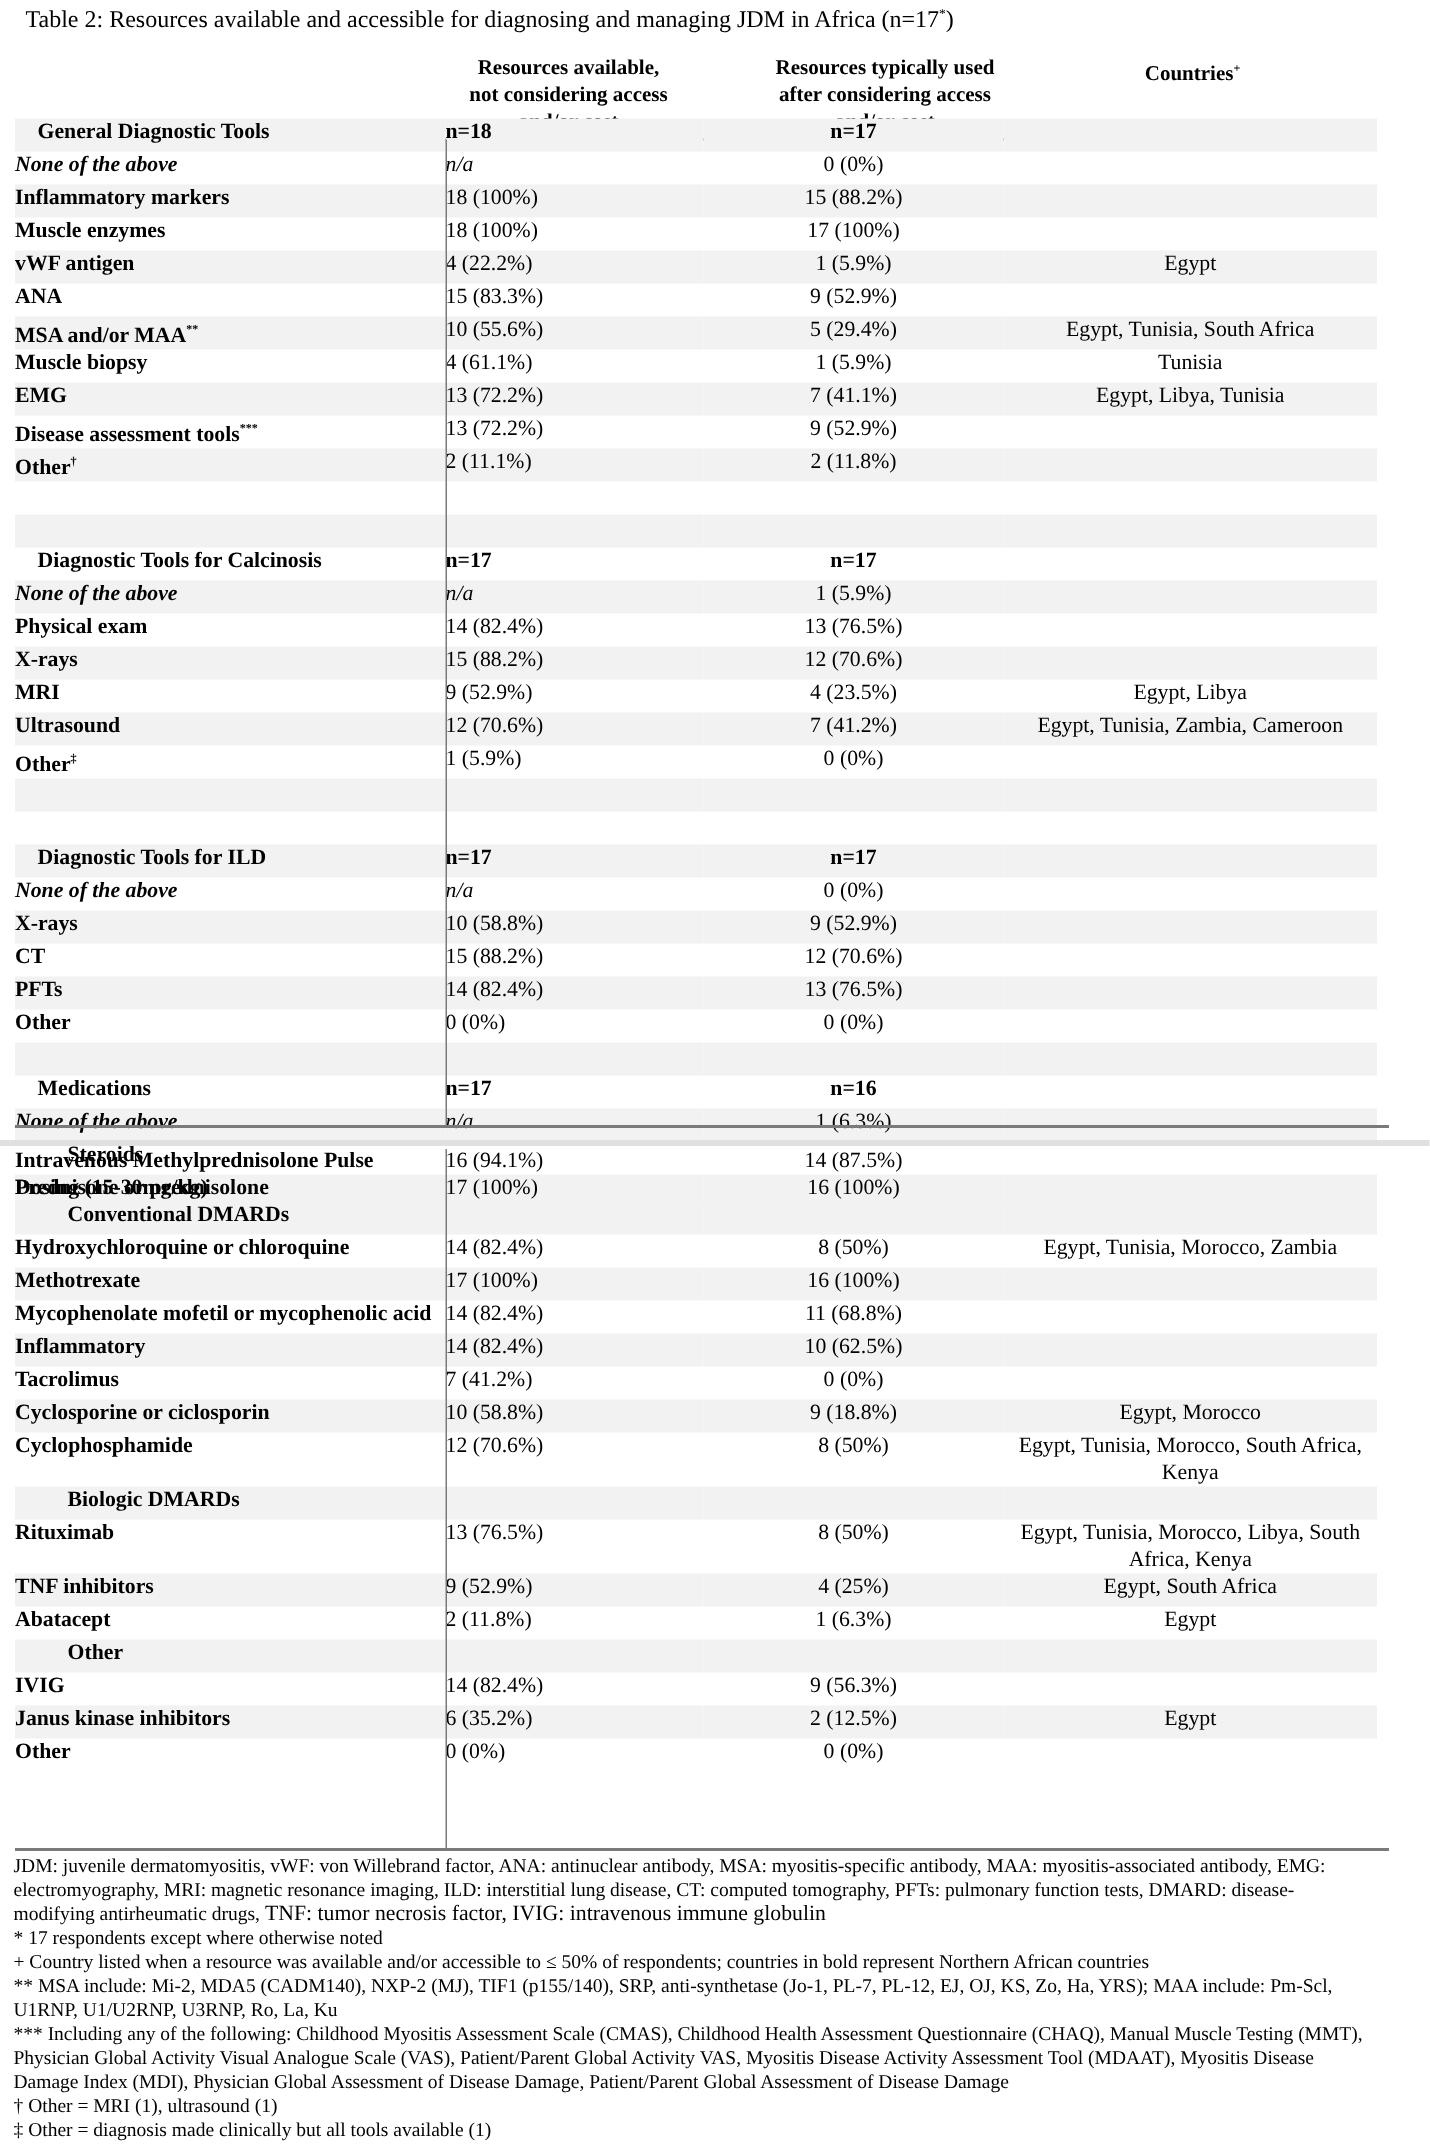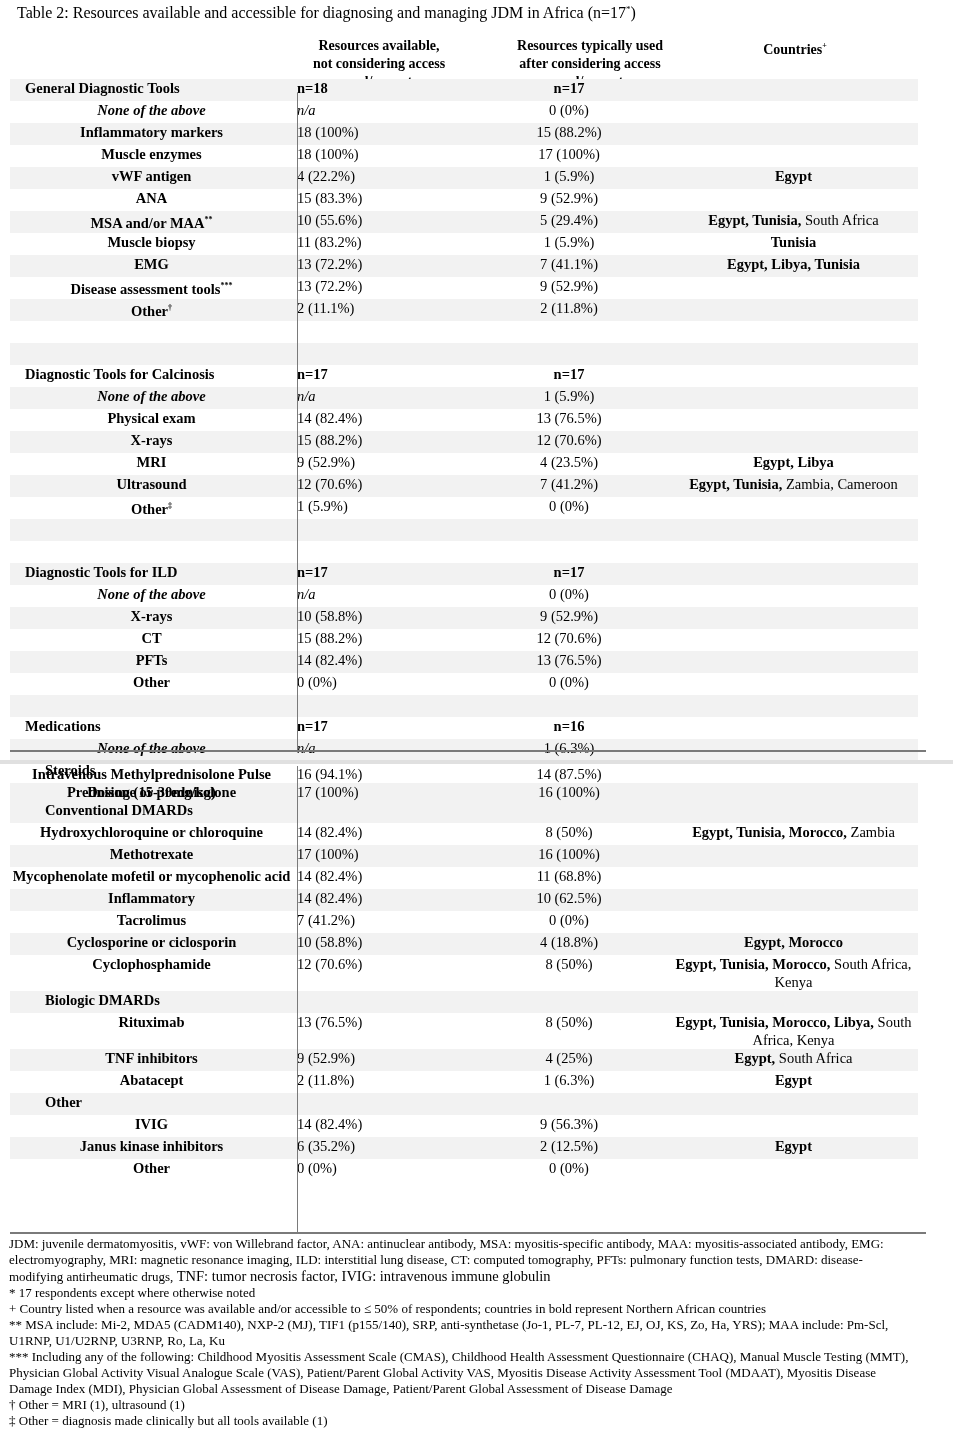--- a/index.html
+++ b/index.html
@@ -6,30 +6,30 @@
   body { width:953px; height:1437px; overflow:hidden; font-family:"Liberation Serif", serif; color:#000; position:relative; }
   .title { position:absolute; left:17px; top:4px; font-size:16px; font-weight:normal; white-space:nowrap; }
   .title sup { font-size:9px; }
   .hdr { position:absolute; top:37px; font-size:14px; font-weight:bold; text-align:center; line-height:18px; }
   .hdr sup { font-size:8px; }
   .vline { position:absolute; left:297px; width:1px; background:#7a7a7a; }
   .hline { position:absolute; background:#7a7a7a; }
   table.t { position:absolute; left:10px; border-collapse:collapse; width:908px; font-size:14.5px; }
   table.t td { padding:0; height:22px; line-height:18px; vertical-align:top; }
   table.t tr.shade td { background:#f2f2f2; }
-  td.lab { width:287px; text-align:center; padding-right:4px !important; font-weight:bold; box-sizing:border-box; }
+  td.lab { width:287px; text-align:left; padding-right:4px !important; font-weight:bold; box-sizing:border-box; }
   td.lab.it { font-style:italic; }
   td.lab.sec { text-align:left; padding-left:15px !important; }
   td.lab.sub { text-align:left; padding-left:35px !important; }
   td.c1 { width:172px; text-align:left; padding-left:0; }
   td.c2 { width:200px; text-align:center; }
   td.c3 { text-align:center; }
   td.c1.it { font-style:italic; }
   td.bold { font-weight:bold; }
-  .b { font-weight:bold; }
+  .b { font-weight:normal; }
   .sep { position:absolute; left:0; width:953px; height:4px; background:#e0e0e0; }
   .notes { position:absolute; left:9px; top:1236px; width:900px; font-size:13px; line-height:16px; }
   .notes p { margin:0; }
 </style>
 </head>
 <body>
 
 <div class="title"><span>Table 2: Resources available and accessible for diagnosing and managing JDM in Africa (n=17</span><sup>*</sup><span>)</span></div>
 
 <div class="hdr" style="left:298px; width:162px;">
@@ -85,21 +85,21 @@
         <td class="c3"></td>
       </tr>
       <tr class="shade">
         <td class="lab"><span>MSA and/or MAA</span><sup style="font-size: 8px;">**</sup></td>
         <td class="c1">10 (55.6%)</td>
         <td class="c2">5 (29.4%)</td>
         <td class="c3"><span class="b">Egypt, Tunisia,</span><span> South Africa</span></td>
       </tr>
       <tr>
         <td class="lab"><span>Muscle biopsy</span></td>
-        <td class="c1">11 (83.2%)</td>
+        <td class="c1">4 (61.1%)</td>
         <td class="c2">1 (5.9%)</td>
         <td class="c3"><span class="b">Tunisia</span></td>
       </tr>
       <tr class="shade">
         <td class="lab"><span>EMG</span></td>
         <td class="c1">13 (72.2%)</td>
         <td class="c2">7 (41.1%)</td>
         <td class="c3"><span class="b">Egypt, Libya, Tunisia</span></td>
       </tr>
       <tr>
@@ -290,21 +290,21 @@
       </tr>
       <tr>
         <td class="lab"><span>Tacrolimus</span></td>
         <td class="c1">7 (41.2%)</td>
         <td class="c2">0 (0%)</td>
         <td class="c3"></td>
       </tr>
       <tr class="shade">
         <td class="lab"><span>Cyclosporine or ciclosporin</span></td>
         <td class="c1">10 (58.8%)</td>
-        <td class="c2">4 (18.8%)</td>
+        <td class="c2">9 (18.8%)</td>
         <td class="c3"><span class="b">Egypt, Morocco</span></td>
       </tr>
       <tr>
         <td class="lab"><span>Cyclophosphamide</span></td>
         <td class="c1">12 (70.6%)</td>
         <td class="c2">8 (50%)</td>
         <td class="c3"><span class="b">Egypt, Tunisia, Morocco,</span><span> South Africa, Kenya</span></td>
       </tr>
       <tr class="shade">
         <td class="lab sub"><span>Biologic DMARDs</span></td>

